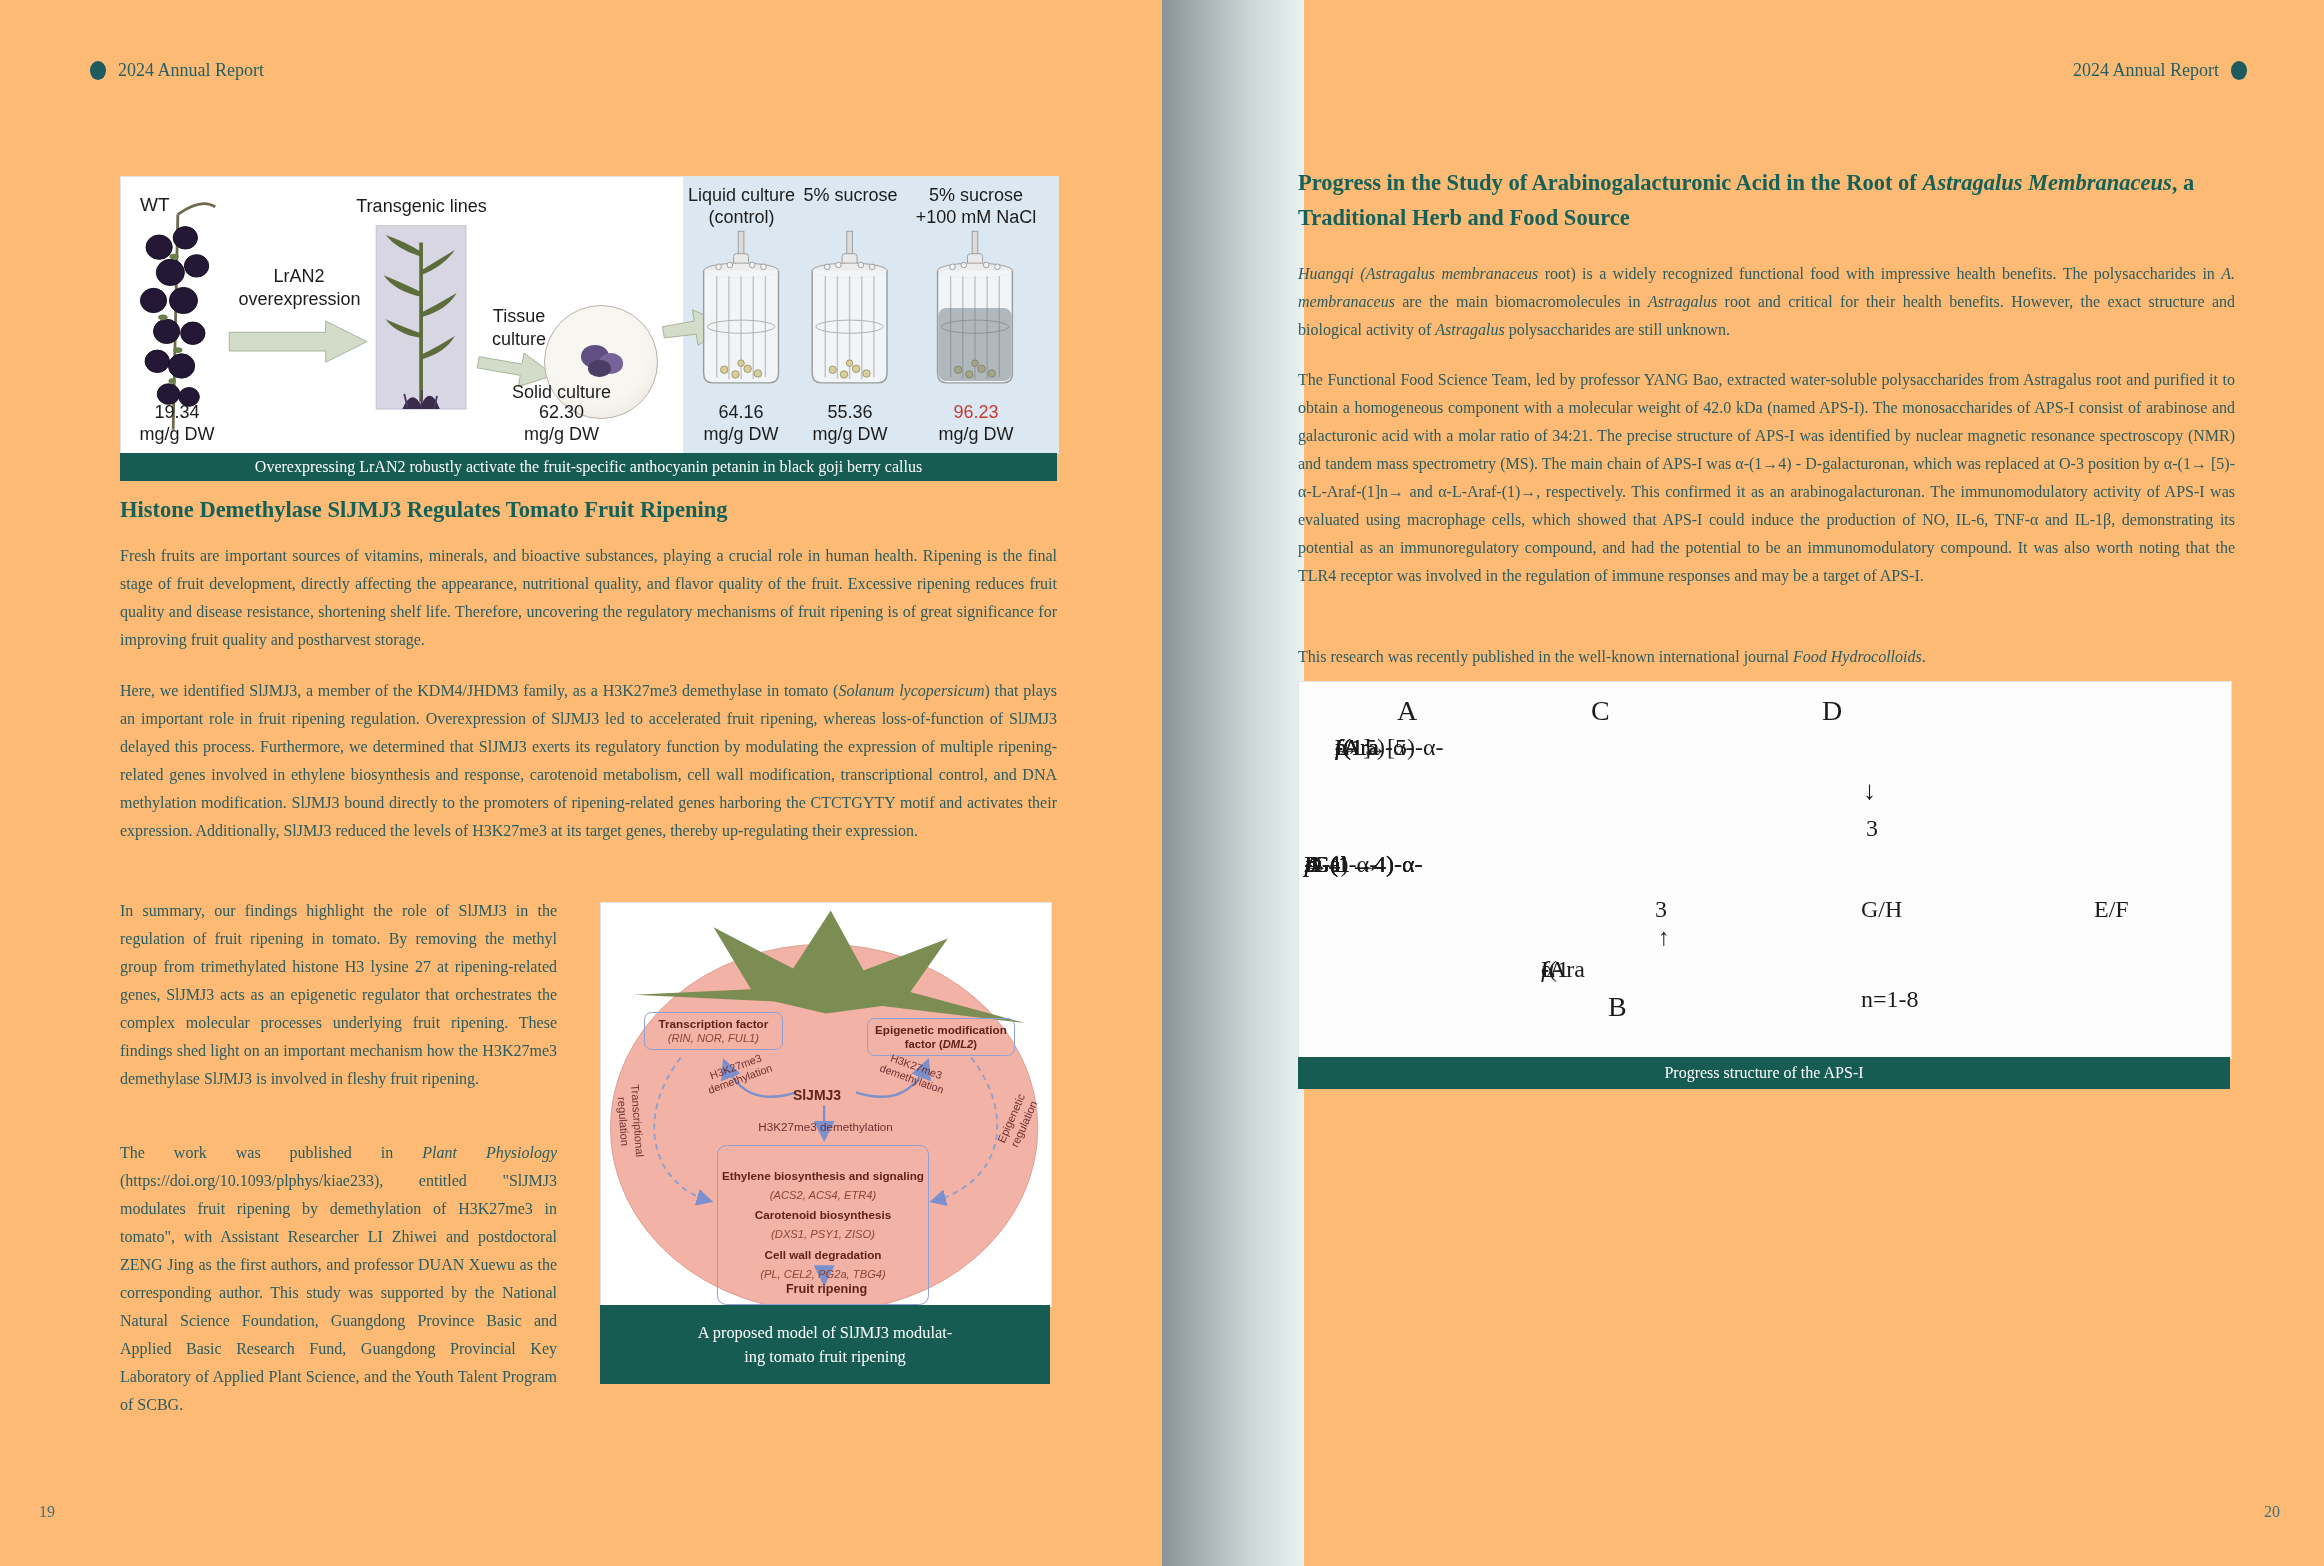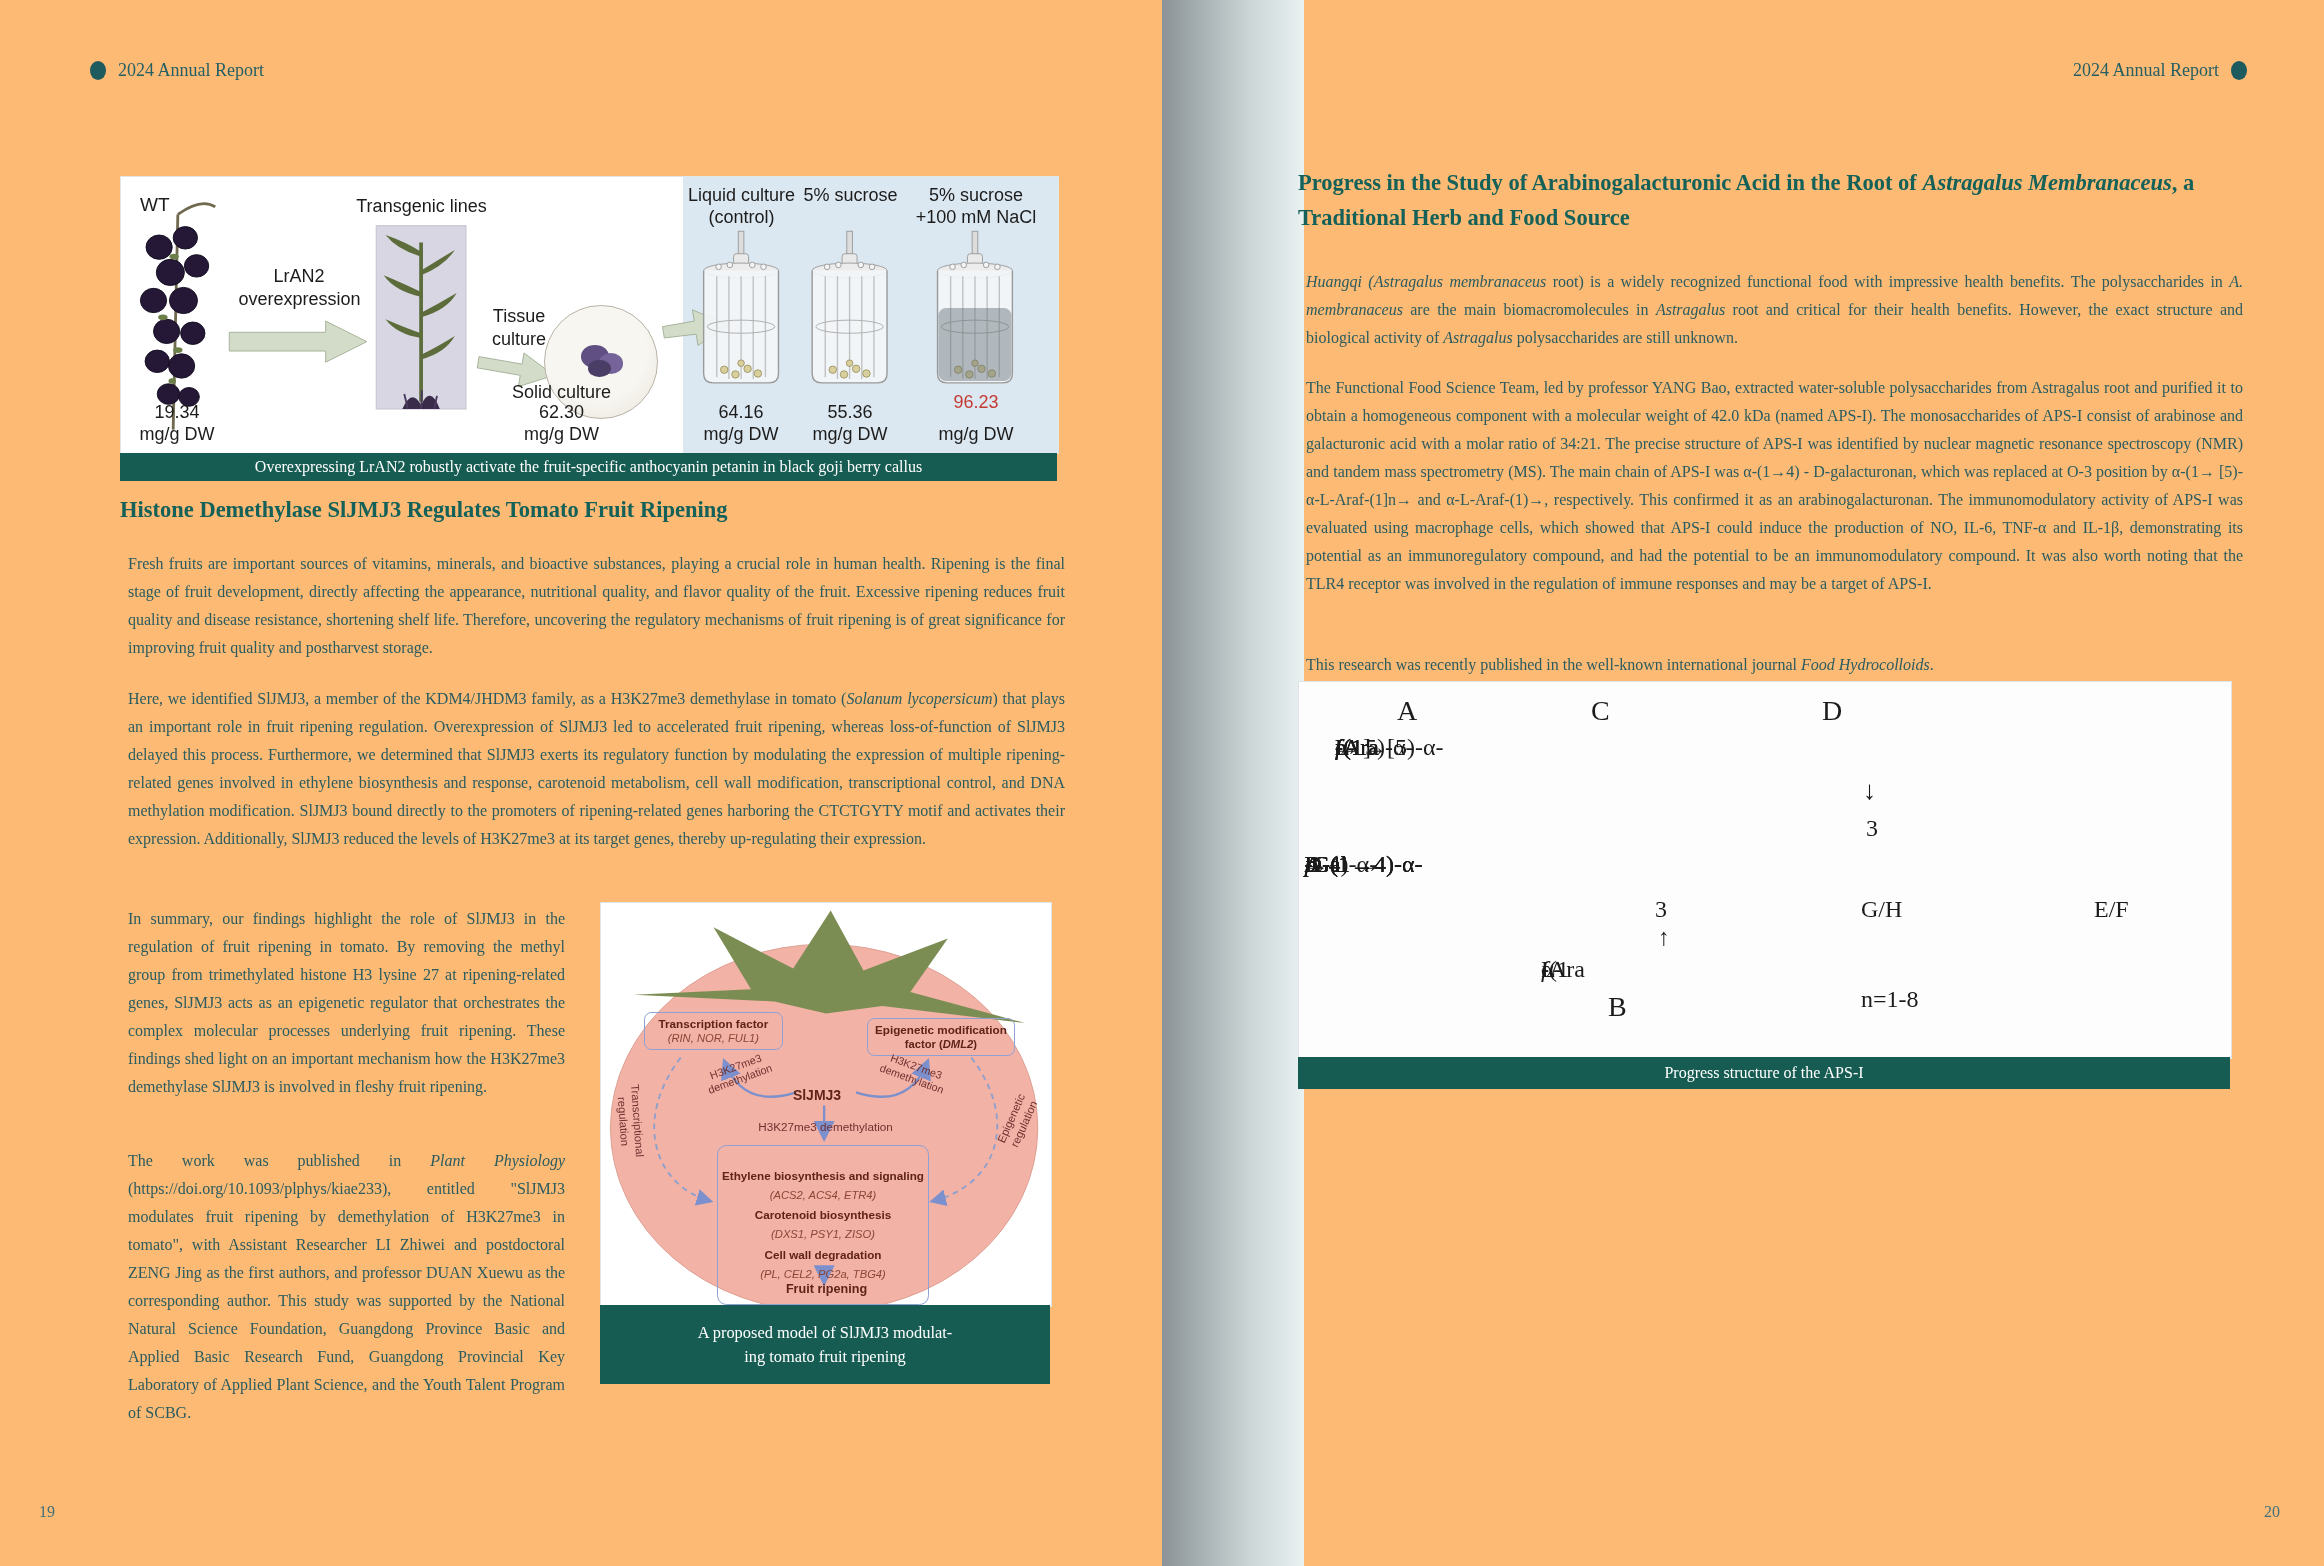--- a/index.html
+++ b/index.html
@@ -16,21 +16,21 @@
   .capbar{position:absolute;background:#175c52;color:#fff;display:flex;flex-direction:column;
           align-items:center;justify-content:center;text-align:center;font-size:16px;}
   .cap1{left:120px;top:453px;width:937px;height:28px;}
   .cap2{left:600px;top:1305px;width:450px;height:79px;font-size:16.4px;line-height:24px;}
   .cap3{left:1298px;top:1057px;width:932px;height:32px;}
   
   .title-l{position:absolute;left:120px;top:497px;width:937px;margin:0;font-size:22.5px;
            font-weight:bold;color:#136158;}
   .title-r{position:absolute;left:1298px;top:165px;width:937px;margin:0;font-size:22.5px;
            font-weight:bold;color:#136158;line-height:35px;}
-  .body{position:absolute;margin:8px;font-size:16px;line-height:28px;text-align:justify;
+  .body{position:absolute;margin:0;font-size:16px;line-height:28px;text-align:justify;
         color:#2a5c60;hyphens:auto;}
   .p1{left:120px;top:542px;width:937px;}
   .p2{left:120px;top:677px;width:937px;}
   .p3{left:120px;top:897px;width:437px;}
   .p4{left:120px;top:1139px;width:437px;}
   .rp1{left:1298px;top:260px;width:937px;}
   .rp2{left:1298px;top:366px;width:937px;}
   .rp3{left:1298px;top:643px;width:937px;text-align:left;}
   .i{font-style:italic;}
   .sub{font-size:0.62em;vertical-align:sub;}
@@ -192,21 +192,21 @@
     <div class="f1lab" style="left:792px;top:30px;width:126px;">+100 mM NaCl</div>
 
     <div class="f1val" style="left:0px;top:225px;width:112px;">19.34</div>
     <div class="f1val" style="left:0px;top:247px;width:112px;">mg/g DW</div>
     <div class="f1val" style="left:375px;top:225px;width:131px;">62.30</div>
     <div class="f1val" style="left:375px;top:247px;width:131px;">mg/g DW</div>
     <div class="f1val" style="left:573px;top:225px;width:94px;">64.16</div>
     <div class="f1val" style="left:573px;top:247px;width:94px;">mg/g DW</div>
     <div class="f1val" style="left:682px;top:225px;width:94px;">55.36</div>
     <div class="f1val" style="left:682px;top:247px;width:94px;">mg/g DW</div>
-    <div class="f1val f1red" style="left:808px;top:215px;width:94px;">96.23</div>
+    <div class="f1val f1red" style="left:808px;top:225px;width:94px;">96.23</div>
     <div class="f1val" style="left:808px;top:247px;width:94px;">mg/g DW</div>
   </div>
 
   <div class="capbar cap1">
     <span>Overexpressing LrAN2 robustly activate the fruit-specific anthocyanin petanin in black goji berry callus</span>
   </div>
 
   <h1 class="title-l">Histone Demethylase SlJMJ3 Regulates Tomato Fruit Ripening</h1>
   <p class="body p1">Fresh fruits are important sources of vitamins, minerals, and bioactive substances, playing a crucial role in human health. Ripening is the final stage of fruit development, directly affecting the appearance, nutritional quality, and flavor quality of the fruit. Excessive ripening reduces fruit quality and disease resistance, shortening shelf life. Therefore, uncovering the regulatory mechanisms of fruit ripening is of great significance for improving fruit quality and postharvest storage.</p>
   <p class="body p2"><span>Here, we identified SlJMJ3, a member of the KDM4/JHDM3 family, as a H3K27me3 demethylase in tomato (</span><span class="i">Solanum lycopersicum</span><span>) that plays an important role in fruit ripening regulation. Overexpression of SlJMJ3 led to accelerated fruit ripening, whereas loss-of-function of SlJMJ3 delayed this process. Furthermore, we determined that SlJMJ3 exerts its regulatory function by modulating the expression of multiple ripening-related genes involved in ethylene biosynthesis and response, carotenoid metabolism, cell wall modification, transcriptional control, and DNA methylation modification. SlJMJ3 bound directly to the promoters of ripening-related genes harboring the CTCTGYTY motif and activates their expression. Additionally, SlJMJ3 reduced the levels of H3K27me3 at its target genes, thereby up-regulating their expression.</span></p>

